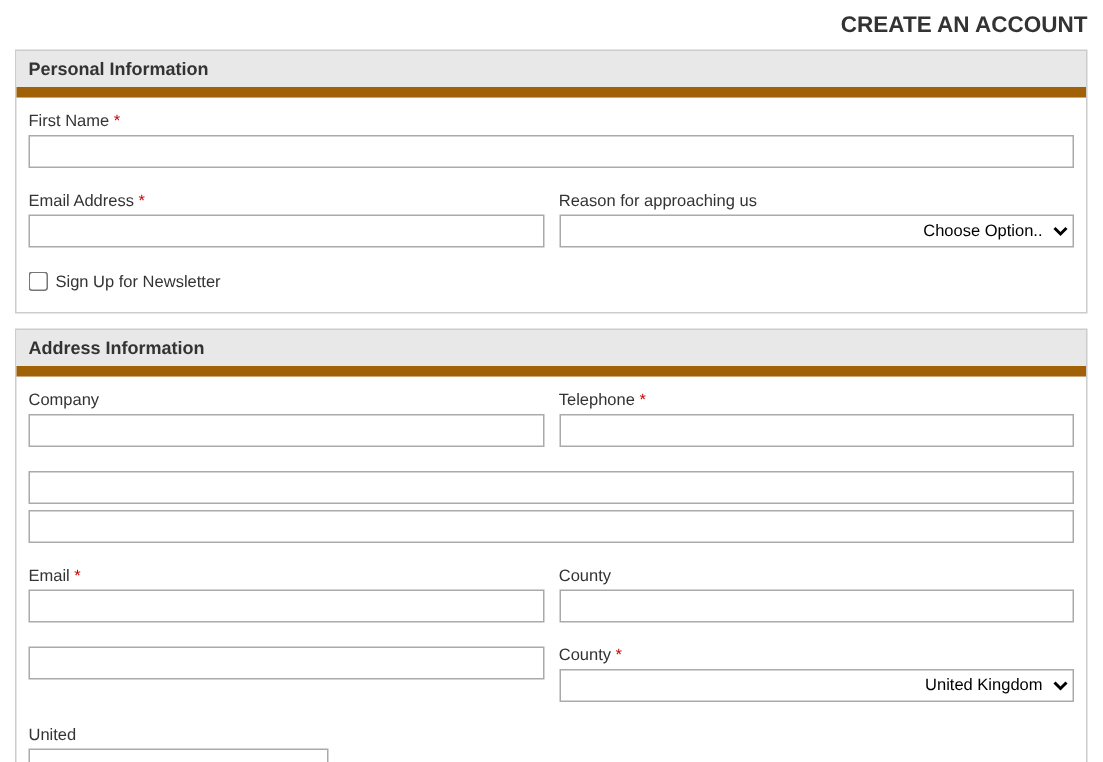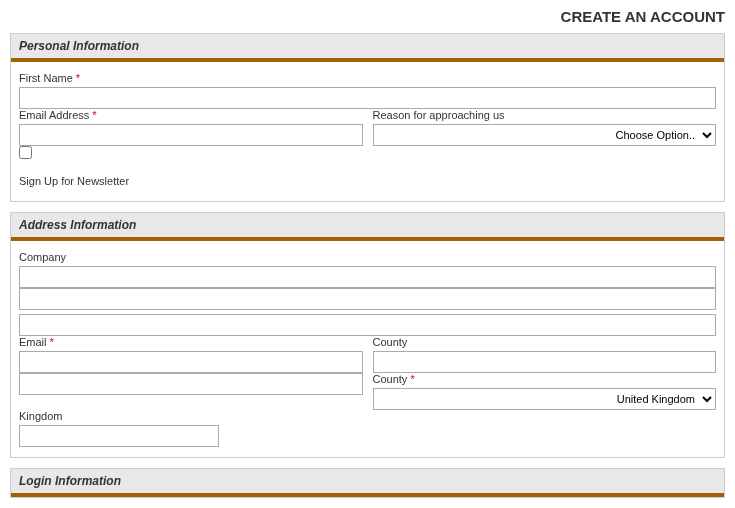--- a/index.html
+++ b/index.html
@@ -24,30 +24,29 @@
     }
     .section {
       border: 1px solid #ccc;
       margin-bottom: 10px;
     }
     .section-header {
       background: #e8e8e8;
       padding: 5px 8px;
       font-weight: bold;
       font-size: 12px;
-      border-bottom: 4px solid #a16207;
-      font-style: italic;
+      border-bottom: 7px solid #a16207;
     }
     .section-body {
       padding: 10px 8px;
     }
     .form-row {
       display: flex;
       gap: 10px;
-      margin-bottom: 0;
+      margin-bottom: 16px;
     }
     .form-group {
       display: flex;
       flex-direction: column;
       flex: 1;
     }
     .form-group.full {
       flex: 1 1 100%;
     }
     label {
@@ -72,24 +71,23 @@
       border: 1px solid #aaa;
       padding: 2px 4px;
       font-size: 11px;
       height: 22px;
       width: 100%;
       background: #fff;
       text-align: right;
     }
     .checkbox-row {
       display: flex;
-      align-items: flex-start;
-      gap: 16px;
+      align-items: flex-end;
+      gap: 5px;
       margin-bottom: 4px;
-      flex-direction: column;
     }
     .checkbox-row label {
       margin-bottom: 0;
     }
     .street-group {
       flex: 1 1 100%;
     }
     .street-group input + input {
       margin-top: 4px;
     }
@@ -137,20 +135,26 @@
   </div>
 
   <div class="section">
     <div class="section-header">Address Information</div>
     <div class="section-body">
       <div class="form-row">
         <div class="form-group">
           <label>Company</label>
           <input type="text" style="">
         </div>
+        <div class="form-group">
+          <label>
+            <span>Telephone</span><span class="required"> *</span>
+          </label>
+          <input type="text" style="">
+        </div>
       </div>
       <div class="form-row">
         <div class="form-group full street-group">
           <input type="text" style="">
           <input type="text" style="">
         </div>
       </div>
       <div class="form-row">
         <div class="form-group">
           <label>
@@ -176,21 +180,21 @@
             <option>United States</option>
             <option>Canada</option>
             <option>Australia</option>
             <option>Germany</option>
             <option>France</option>
           </select>
         </div>
       </div>
       <div class="form-row">
         <div class="form-group" style="max-width:200px;">
-          <label>Kingdom</label>
+          <label>United</label>
           <input type="text" style="">
         </div>
       </div>
     </div>
   </div>
 
   <div class="section">
     <div class="section-header">Login Information</div>
 
   </div>

